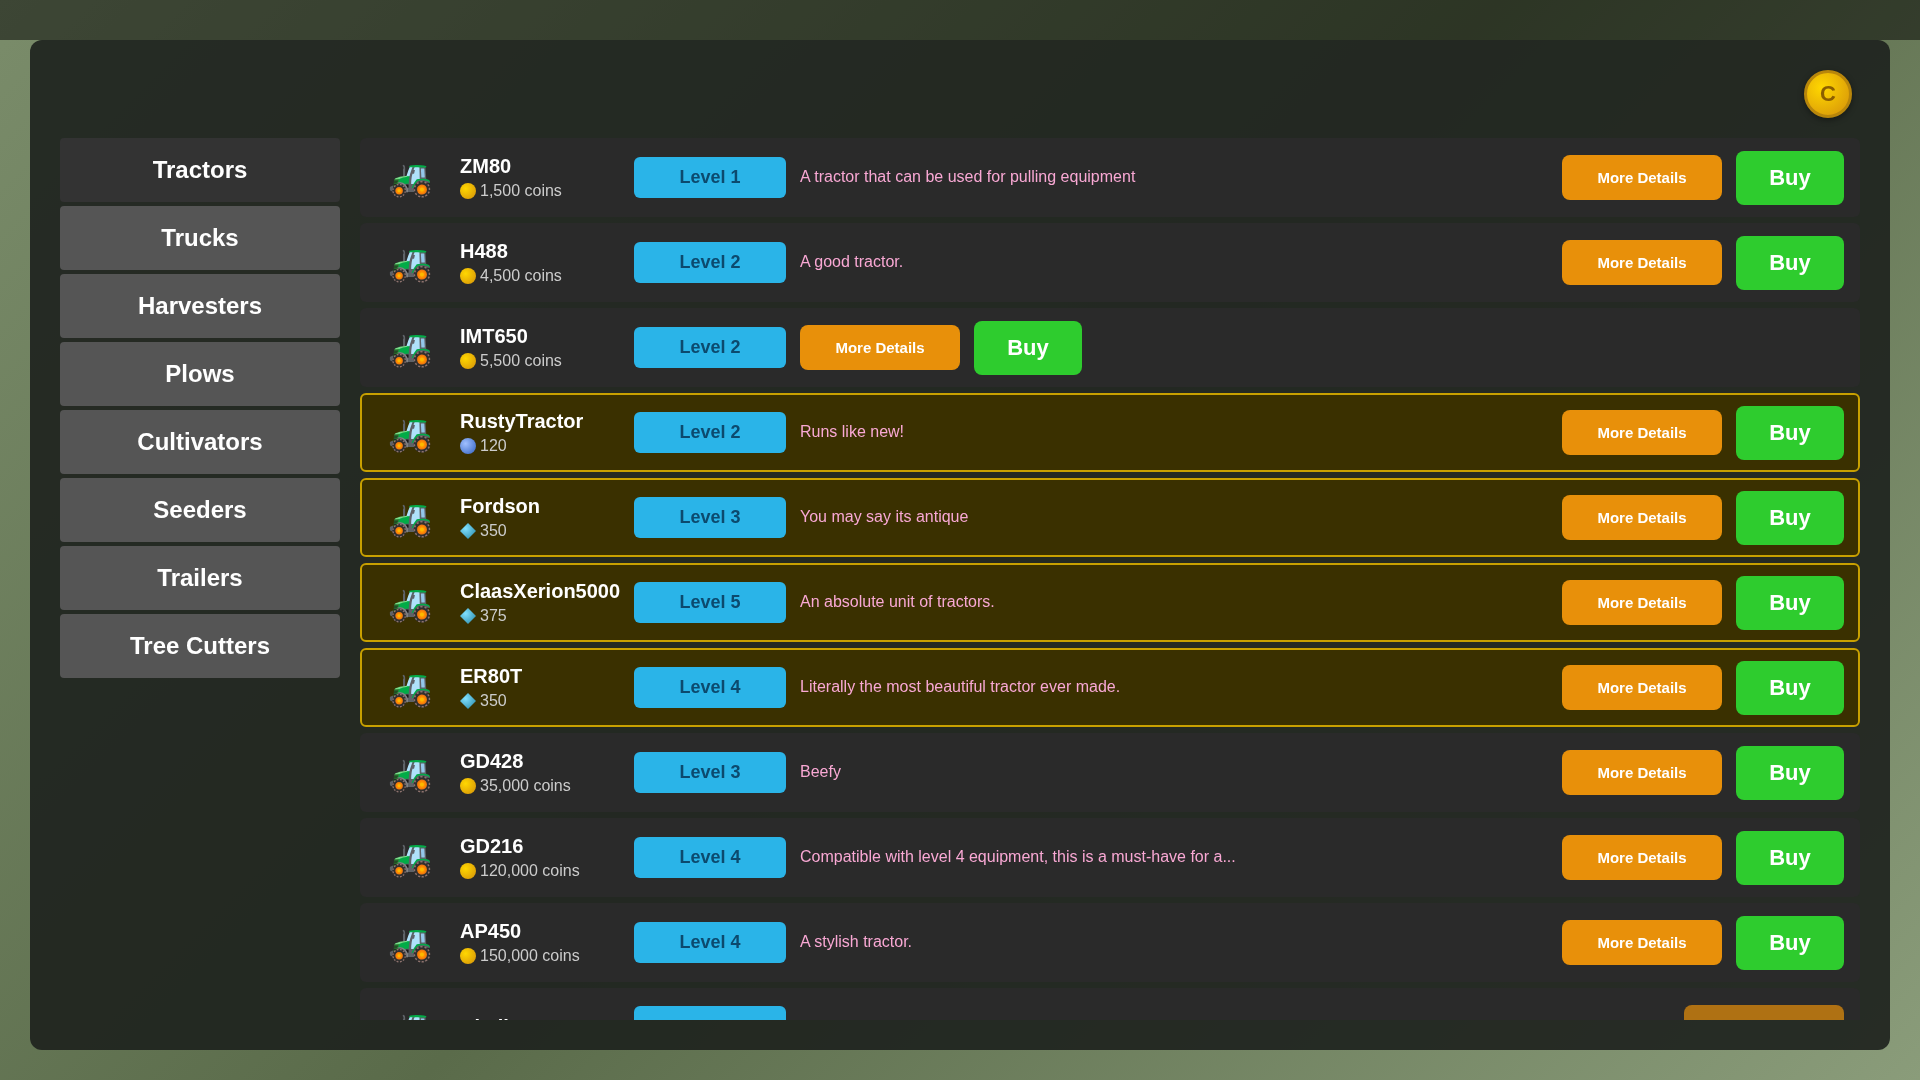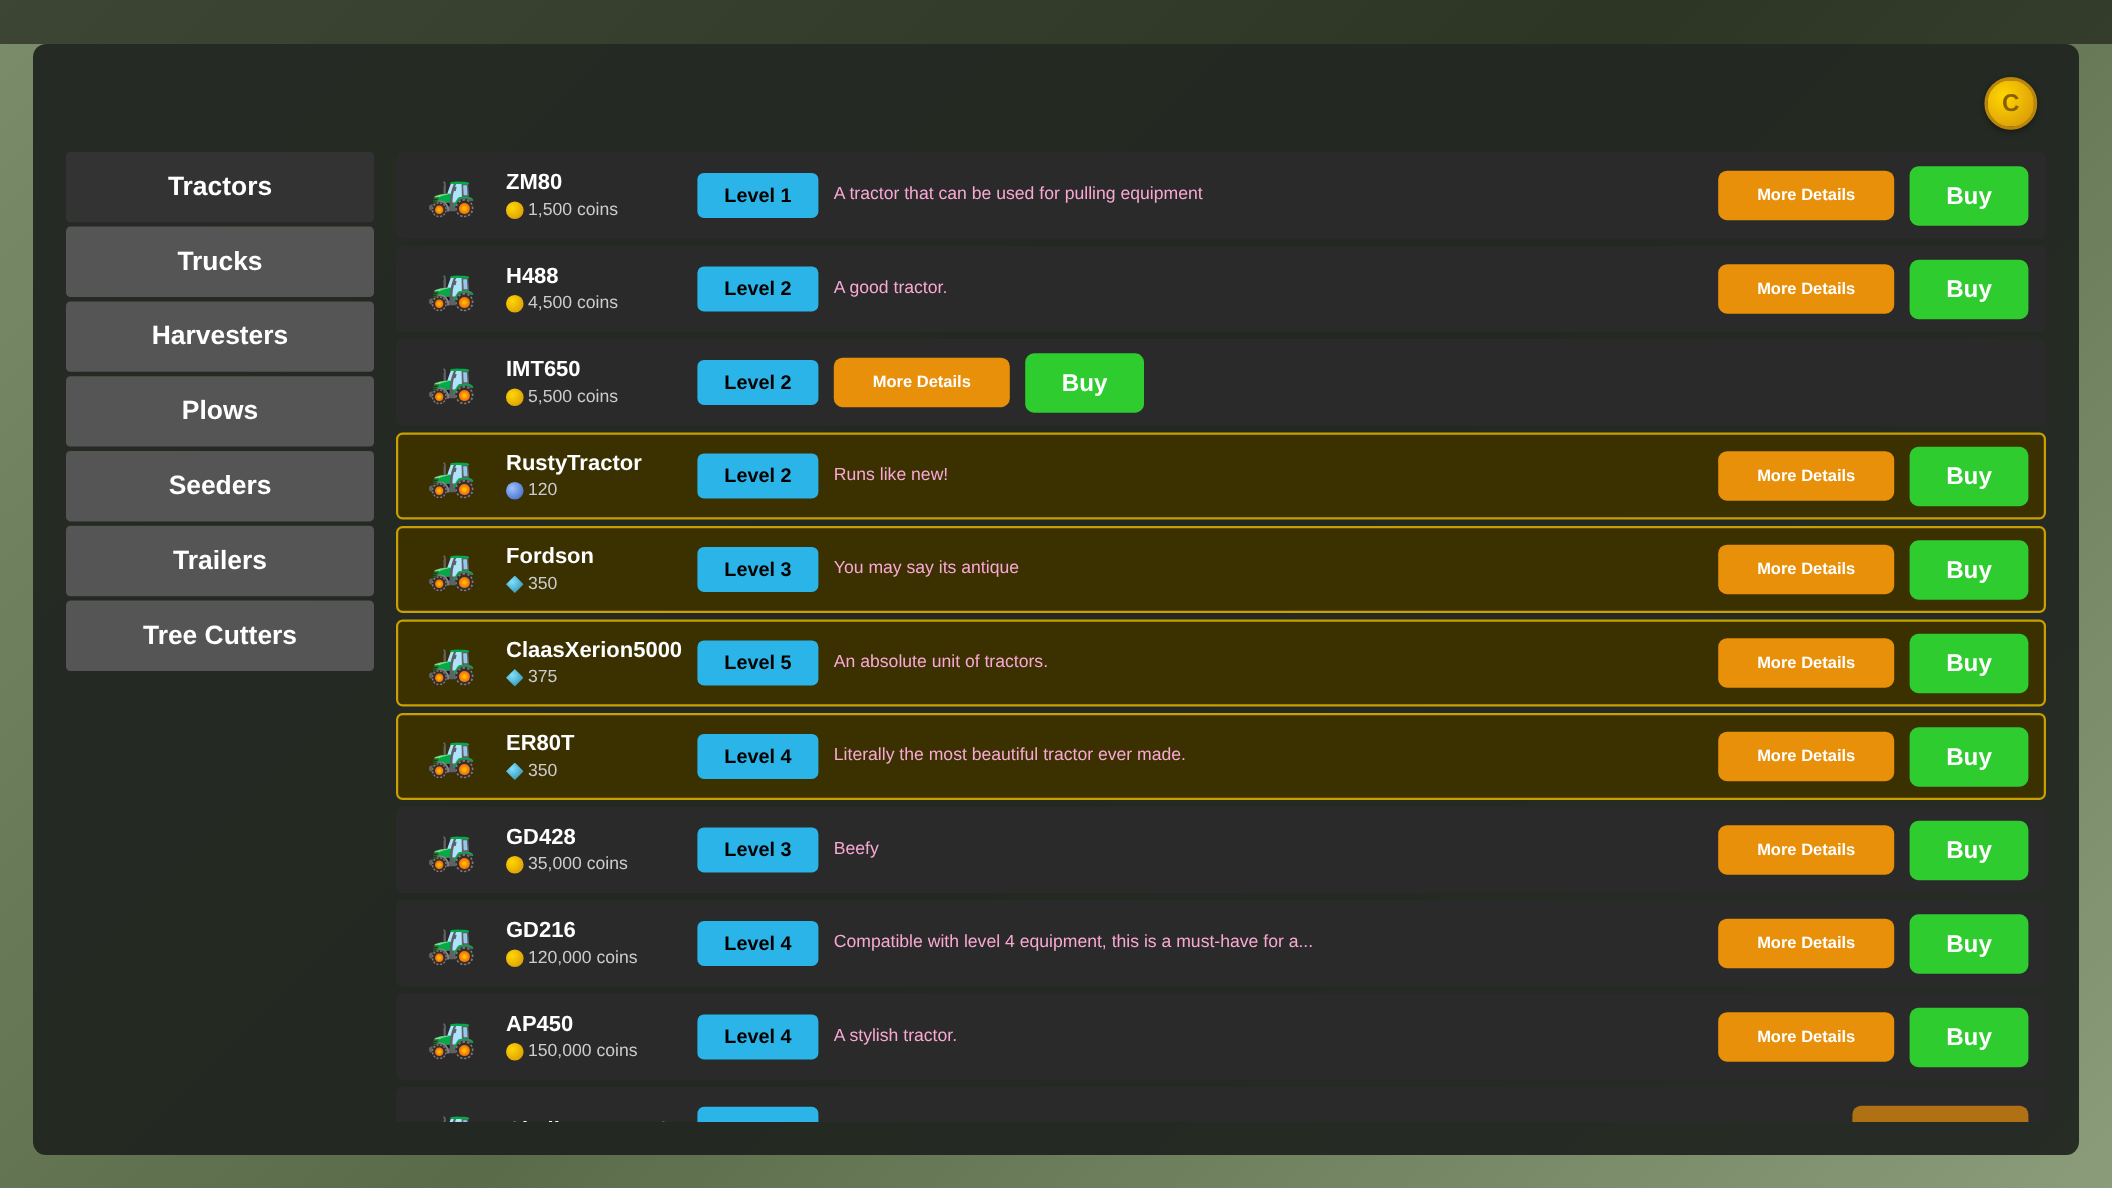--- a/index.html
+++ b/index.html
@@ -184,26 +184,26 @@
     .price-crystal {
       width: 16px;
       height: 16px;
       background: radial-gradient(circle at 35% 35%, #80e0ff, #2080a0);
       clip-path: polygon(50% 0%, 100% 50%, 50% 100%, 0% 50%);
       display: inline-block;
       flex-shrink: 0;
     }
     .level-badge {
       background: #2ab4e8;
-      color: #000000;
+      color: #0c4a6e;
       font-size: 18px;
       font-weight: 900;
       padding: 10px 20px;
       border-radius: 6px;
-      width: 110px;
+      width: 152px;
       text-align: center;
       flex-shrink: 0;
     }
     .vehicle-desc {
       flex: 1;
       color: #f9a8d4;
       font-size: 16px;
       line-height: 1.3;
     }
     .btn-more-details {
@@ -250,20 +250,21 @@
       <span class="currency-amount"></span>
     </div>
   </div>
 
   <div class="content">
     <div class="sidebar" id="sidebar">
         <div class="sidebar-item active">Tractors</div>
         <div class="sidebar-item">Trucks</div>
         <div class="sidebar-item">Harvesters</div>
         <div class="sidebar-item">Plows</div>
+        <div class="sidebar-item">Cultivators</div>
         <div class="sidebar-item">Seeders</div>
         <div class="sidebar-item">Trailers</div>
         <div class="sidebar-item">Tree Cutters</div>
       </div>
     <div class="item-list" id="vehicle-list">
         <div class="vehicle-row">
     <div class="vehicle-icon">🚜</div>
     <div class="vehicle-info">
       <div class="vehicle-name">ZM80</div>
       <div class="vehicle-price">

